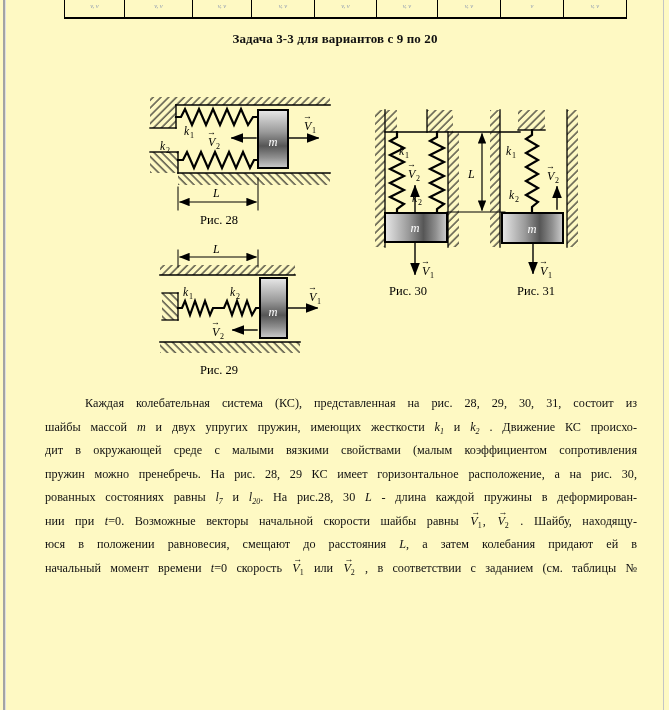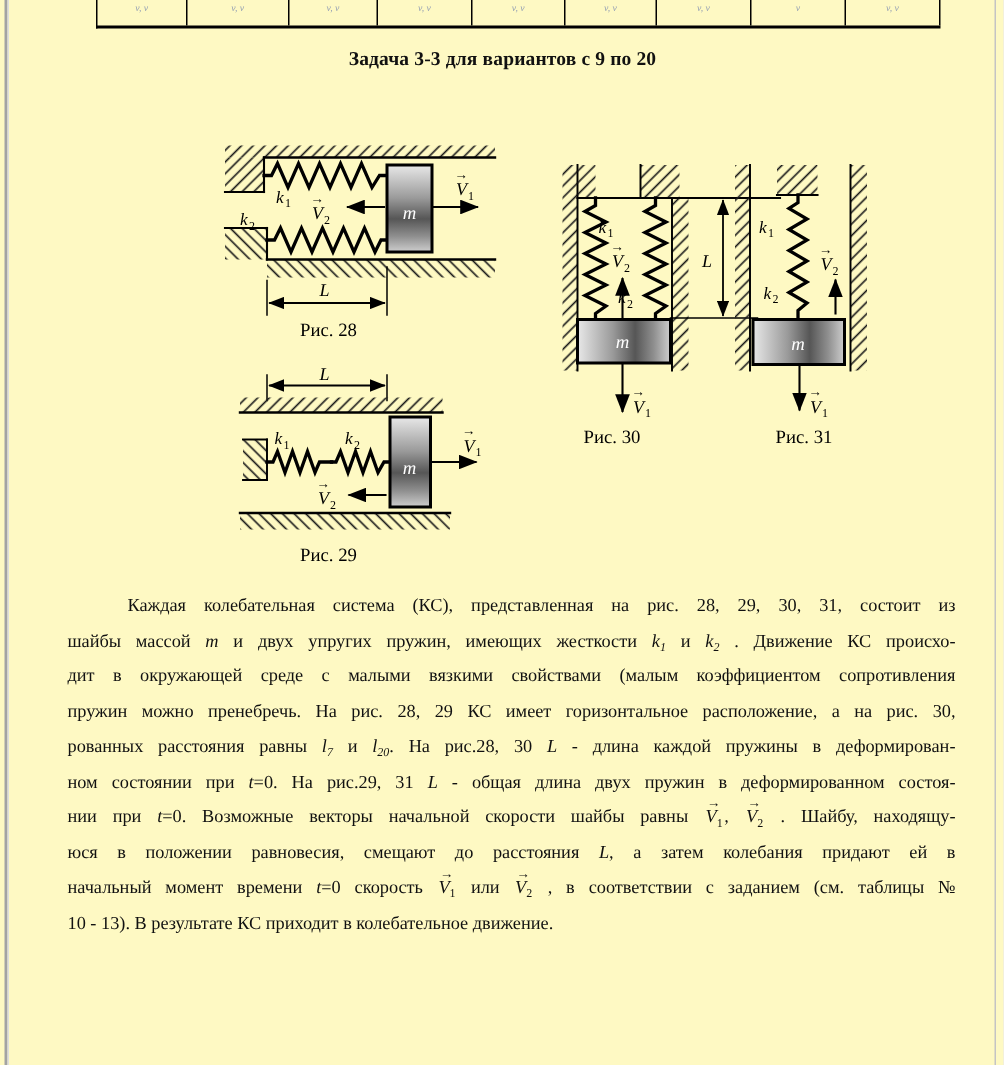--- a/index.html
+++ b/index.html
@@ -239,20 +239,18 @@
 
       <text x="536" y="295" text-anchor="middle" font-size="12.5">Рис. 31</text>
     </g>
   </svg>
 
   <div class="bodytext">
     <div class="bline first"><span>Каждая колебательная система (КС), представленная на рис. 28, 29, 30, 31, состоит из</span></div>
     <div class="bline"><span>шайбы массой </span><i>m</i><span> и двух упругих пружин, имеющих жесткости </span><i>k<sub>1</sub></i><span> и </span><i>k<sub>2</sub></i><span> . Движение КС происхо-</span></div>
     <div class="bline"><span>дит в окружающей среде с малыми вязкими свойствами (малым коэффициентом сопротивления</span></div>
     <div class="bline"><span>пружин можно пренебречь. На рис. 28, 29 КС имеет горизонтальное расположение, а на рис. 30,</span></div>
-    <div class="bline"><span>рованных расстояния равны </span><i>l<sub>7</sub></i><span> и </span><i>l<sub>20</sub></i><span>. На рис.28, 30 </span><i>L</i><span> - длина каждой пружины в деформирован-</span></div>
-    <div class="bline"><span>ном состоянии при </span><i>t</i><span>=0. На рис.29, 31 </span><i>L</i><span> - общая длина двух пружин в деформированном состоя-</span></div>
+    <div class="bline"><span>рованных состояниях равны </span><i>l<sub>7</sub></i><span> и </span><i>l<sub>20</sub></i><span>. На рис.28, 30 </span><i>L</i><span> - длина каждой пружины в деформирован-</span></div>
     <div class="bline"><span>нии при </span><i>t</i><span>=0. Возможные векторы начальной скорости шайбы равны </span><span class="vec"><span class="va">→</span><i>V</i><sub>1</sub></span><span>,  </span><span class="vec"><span class="va">→</span><i>V</i><sub>2</sub></span><span> . Шайбу, находящу-</span></div>
     <div class="bline"><span>юся в положении равновесия, смещают до расстояния </span><i>L</i><span>, а затем колебания придают ей в</span></div>
     <div class="bline"><span>начальный момент времени </span><i>t</i><span>=0 скорость </span><span class="vec"><span class="va">→</span><i>V</i><sub>1</sub></span><span> или  </span><span class="vec"><span class="va">→</span><i>V</i><sub>2</sub></span><span> , в соответствии с заданием (см. таблицы №</span></div>
-    <div class="bline last"><span>10 - 13). В результате КС приходит в колебательное движение.</span></div>
   </div>
 </div>
 
 </body></html>

